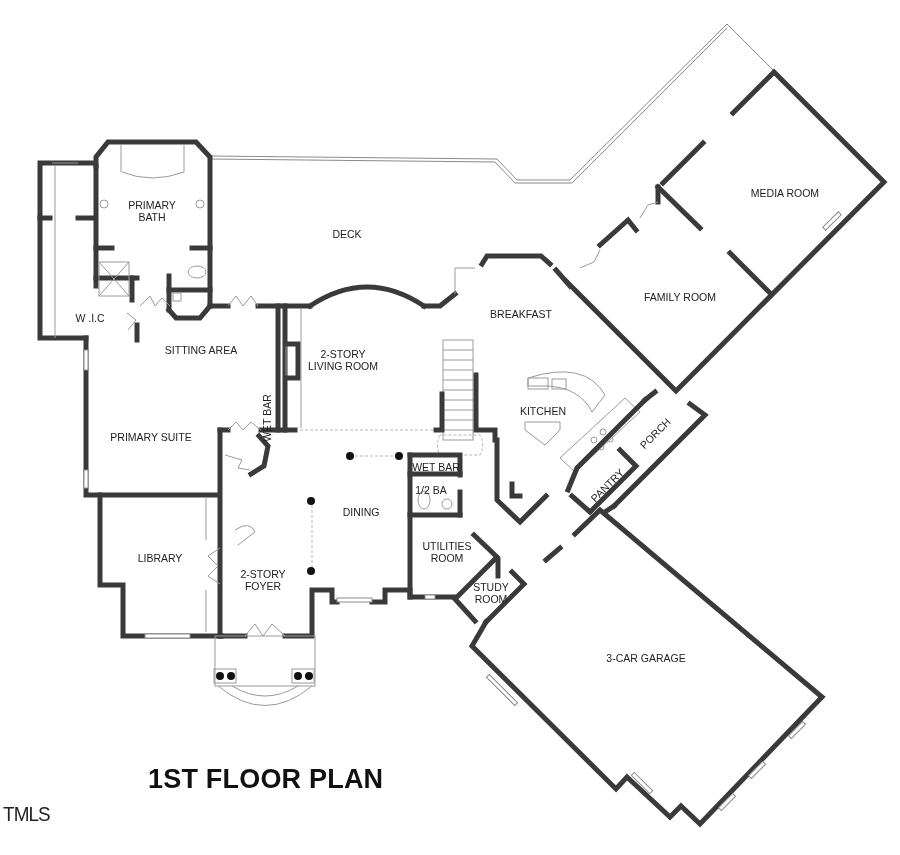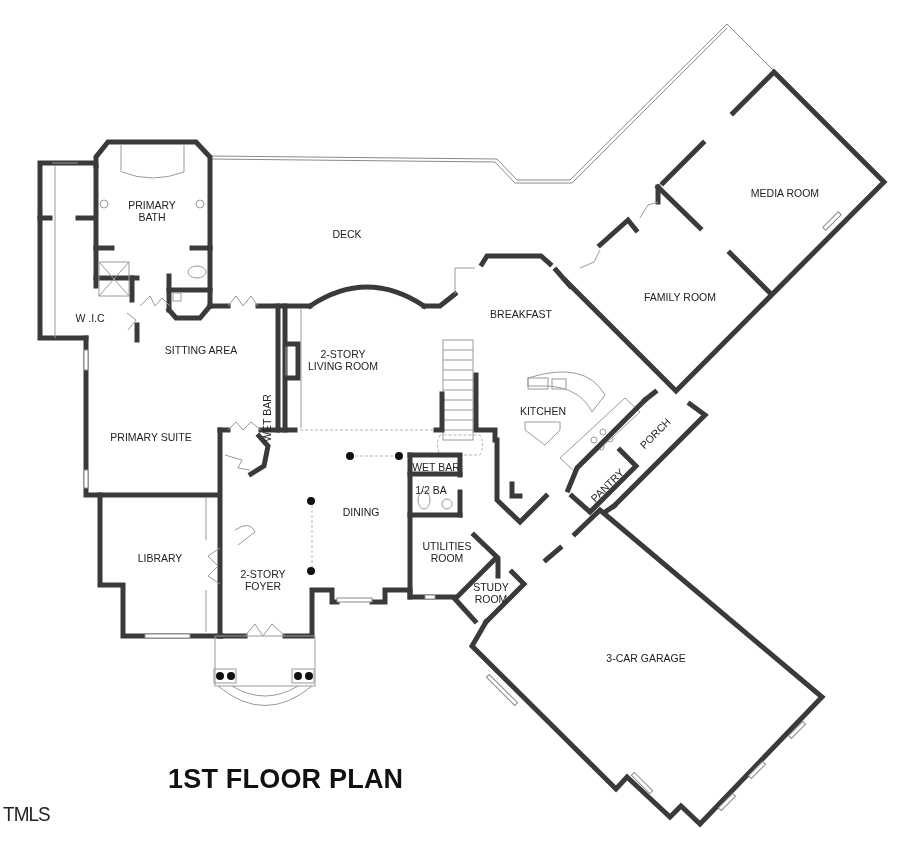--- a/index.html
+++ b/index.html
@@ -5,21 +5,21 @@
   html, body { margin:0; padding:0; background:#ffffff; }
   body { width:900px; height:855px; position:relative; overflow:hidden; font-family:"Liberation Sans", sans-serif; }
   svg.plan { position:absolute; left:0; top:0; }
   .wall { fill:none; stroke:#3a3a3a; stroke-width:5; stroke-linejoin:miter; stroke-linecap:square; }
   .thin { fill:none; stroke:#9a9a9a; stroke-width:1; }
   .deck { fill:none; stroke:#8a8a8a; stroke-width:1; }
   .dash { fill:none; stroke:#b5b5b5; stroke-width:1; stroke-dasharray:3 2; }
   .win { fill:#ffffff; stroke:#8a8a8a; stroke-width:1; }
   .lbl { font-family:"Liberation Sans", sans-serif; font-size:10.5px; fill:#222; text-anchor:middle; }
   .col { fill:#111; }
-  .title { position:absolute; left:148px; top:764px; font-family:"Liberation Sans", sans-serif; font-weight:bold; font-size:27px; color:#111; letter-spacing:0.2px;margin-left:20px; }
+  .title { position:absolute; left:148px; top:764px; font-family:"Liberation Sans", sans-serif; font-weight:bold; font-size:27px; color:#111; letter-spacing:0.2px; }
   .wm { position:absolute; left:3px; top:802px; font-family:"Liberation Sans", sans-serif; font-size:21px; font-weight:normal; color:#222; letter-spacing:-1px; transform:scaleX(0.9); transform-origin:left; }
 </style>
 </head>
 <body>
 
 <svg class="plan" width="900" height="855" viewBox="0 0 900 855">
 
   <g>
     <polyline class="deck" points="210,156 497,159 517,180 570,180 727,24 773,70"></polyline>
     <polyline class="deck" points="210,159 495,162 515,183 572,183 727,28"></polyline>

